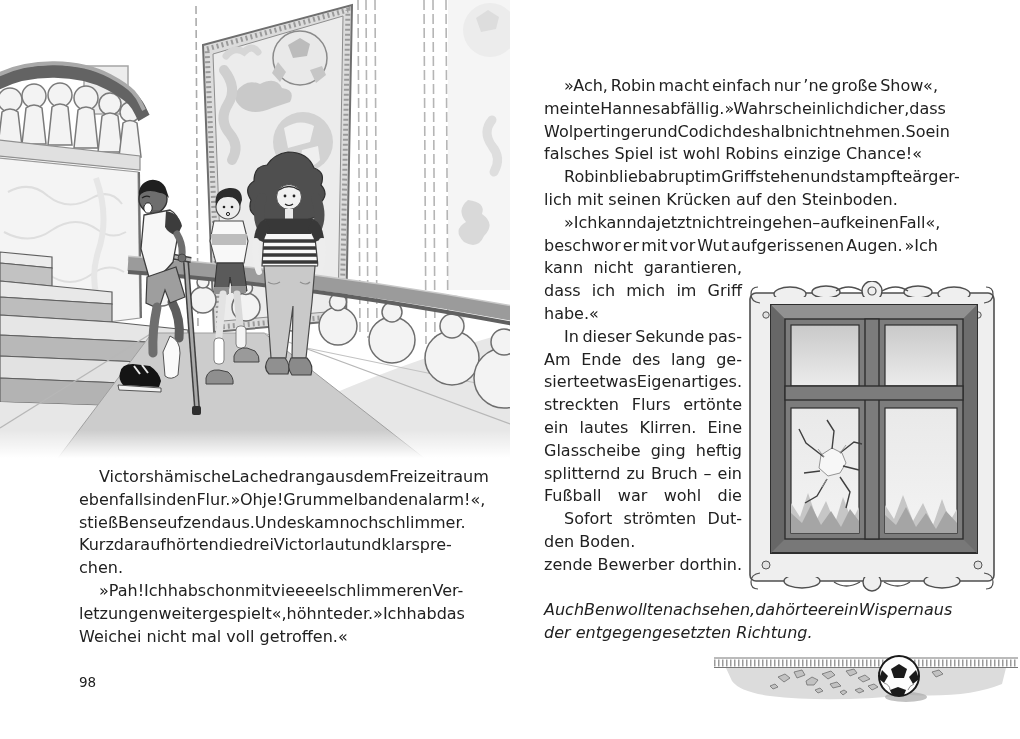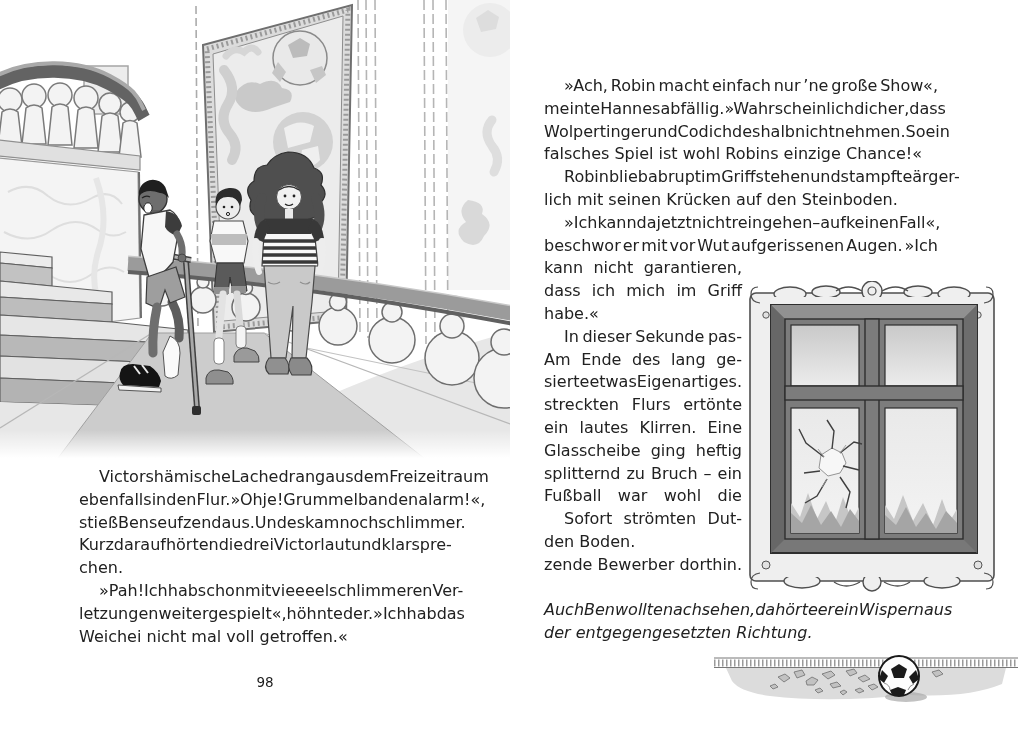--- a/index.html
+++ b/index.html
@@ -2,21 +2,21 @@
 <html><head>
 <meta charset="utf-8">
 <style>
   html,body{margin:0;padding:0;background:#ffffff;}
   .spread{position:relative;width:1020px;height:739px;background:#ffffff;overflow:hidden;
           font-family:"DejaVu Sans",sans-serif;color:#212121;}
   .textcol{position:absolute;font-size:16px;color:#212121;}
   .tline{height:22.8px;line-height:22.8px;white-space:pre;}
   .tline.just{display:flex;justify-content:space-between;white-space:nowrap;}
   .tline.indent{padding-left:20px;}
-  .pagenum{position:absolute;left:79px;top:674px;width:372px;text-align:center;
+  .pagenum{position:absolute;left:79px;top:674px;width:372px;
            font-size:13.5px;color:#1c1c1c;}
   .illu{position:absolute;}
   #illu-left{left:0;top:0;}
   #illu-window{left:742px;top:281px;}
   #illu-floor{left:710px;top:650px;}
   #left-text{left:79px;top:466px;width:372px;}
   #right-text-top{left:544px;top:75px;width:394px;}
   #right-text-narrow{left:544px;top:257.4px;width:198px;}
   #right-text-bottom{left:544px;top:599.4px;width:394px;font-style:italic;}
 </style>

